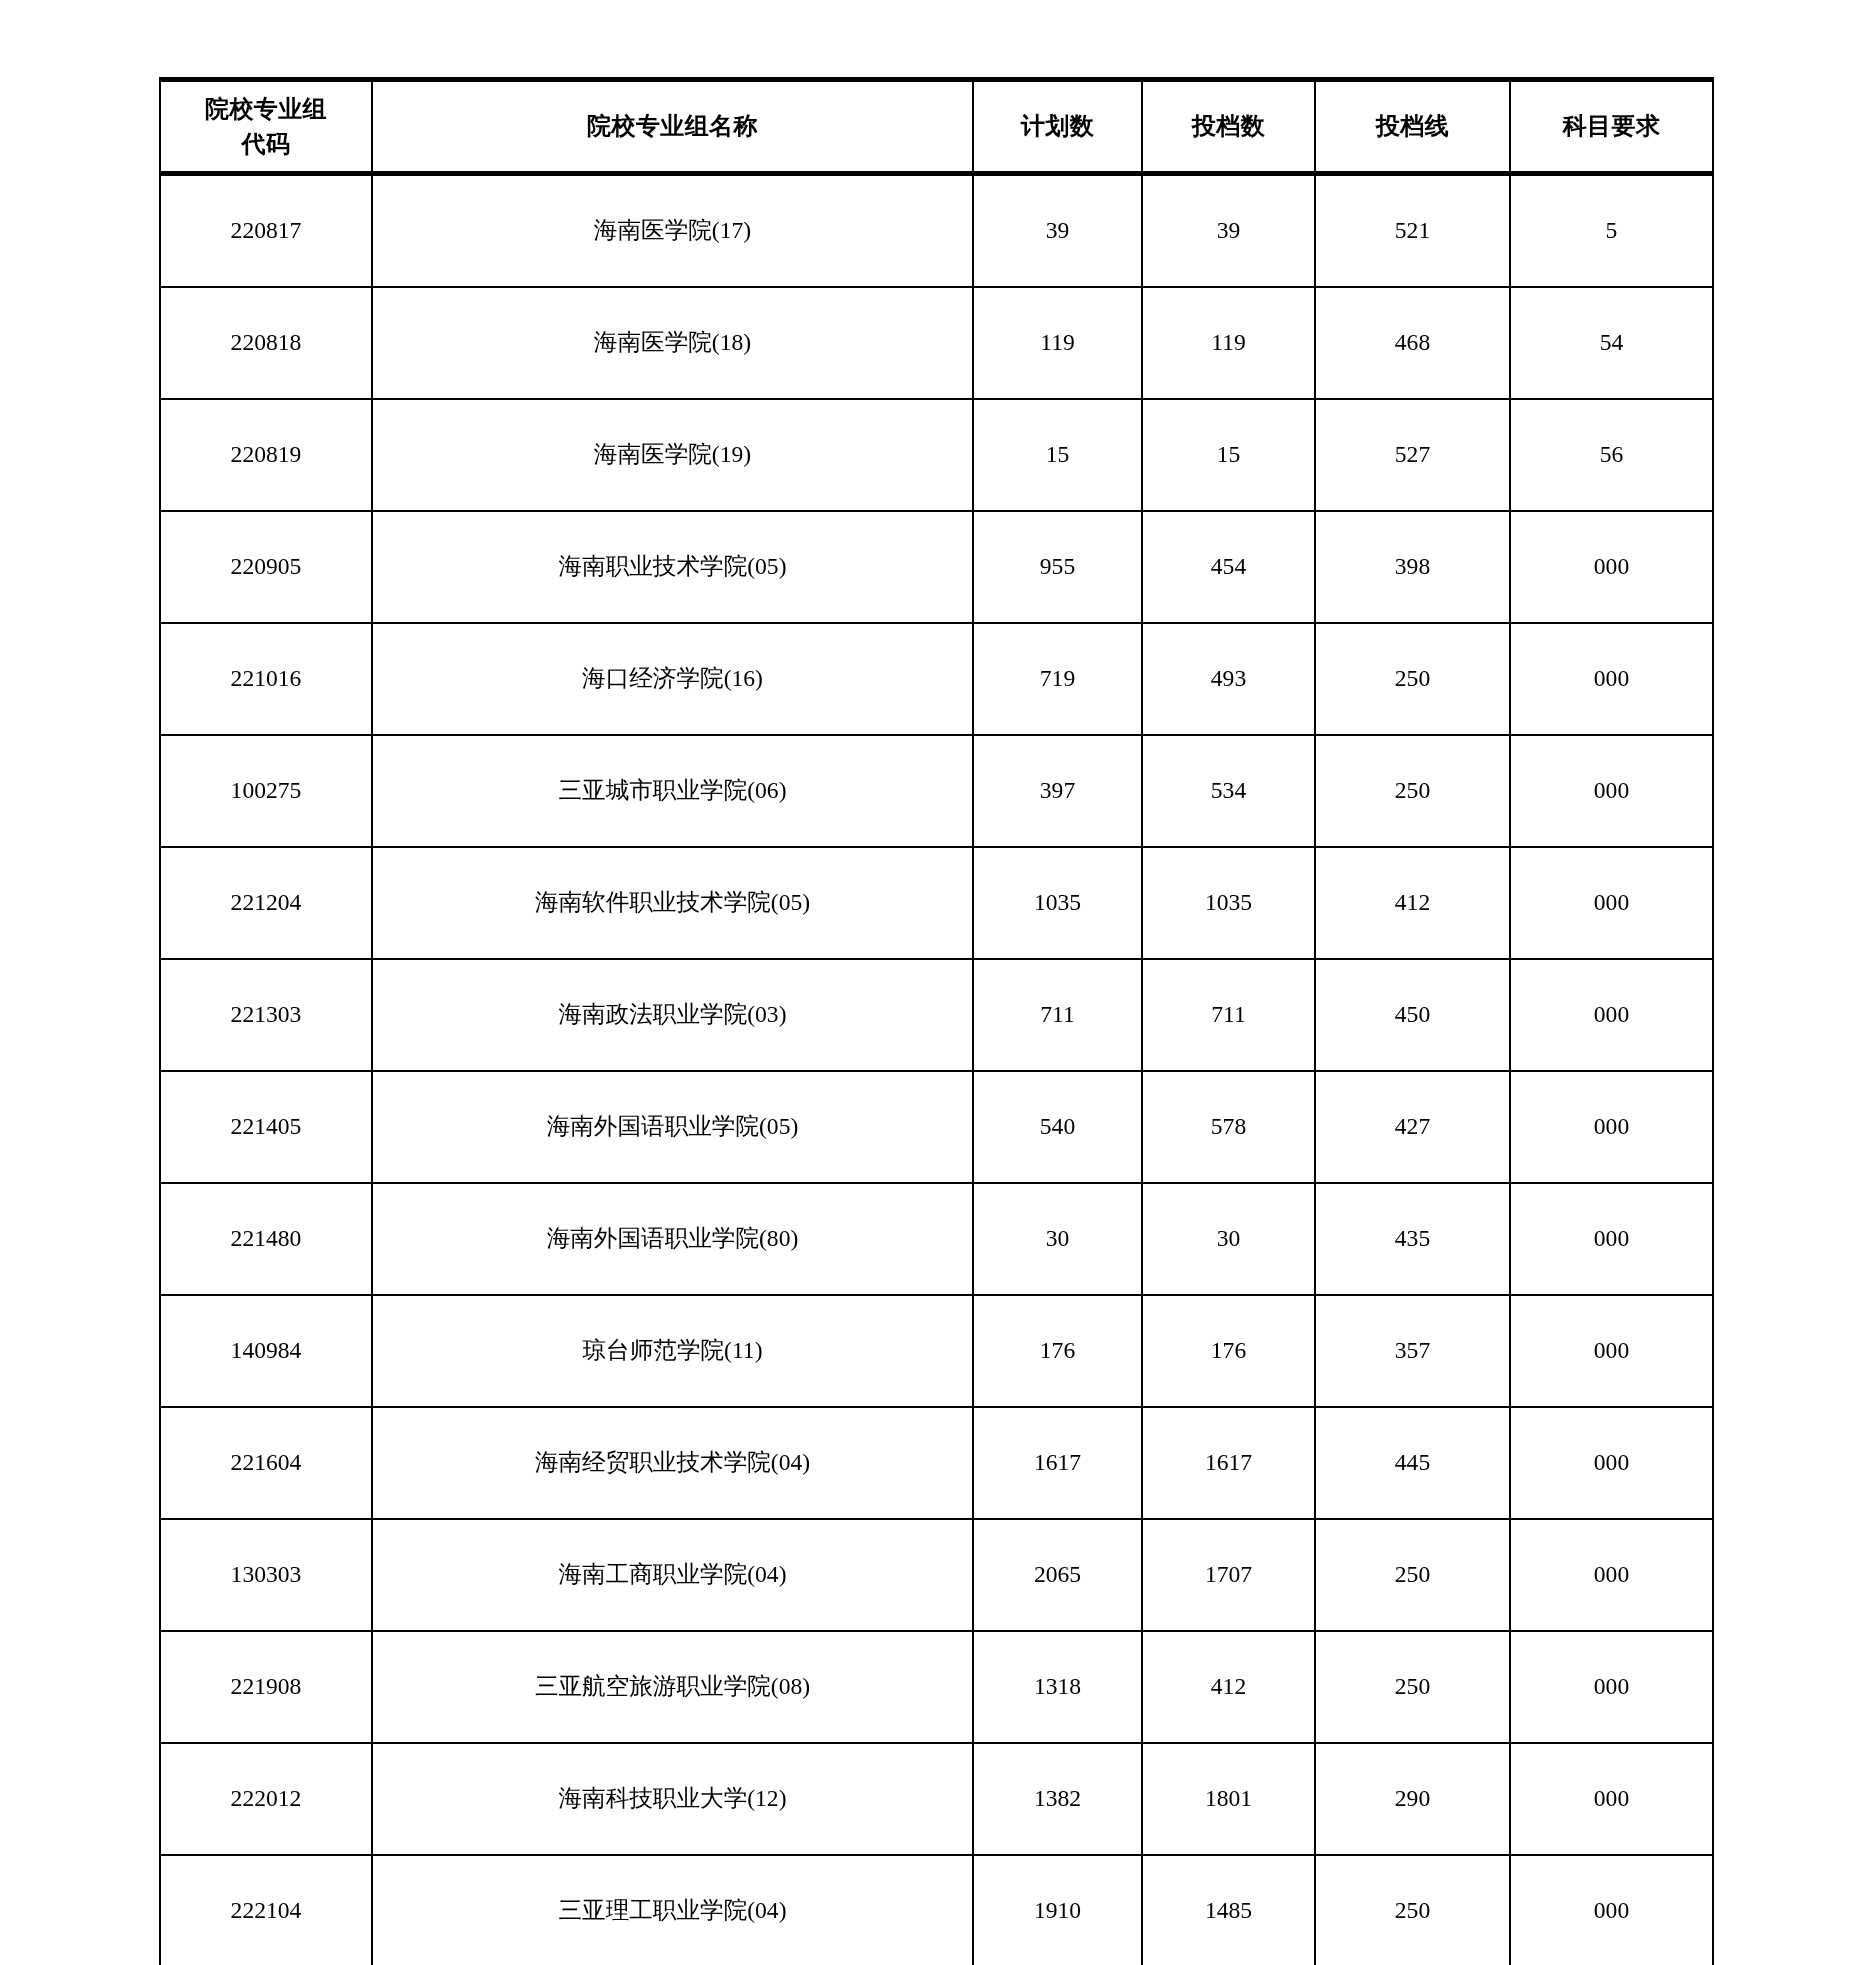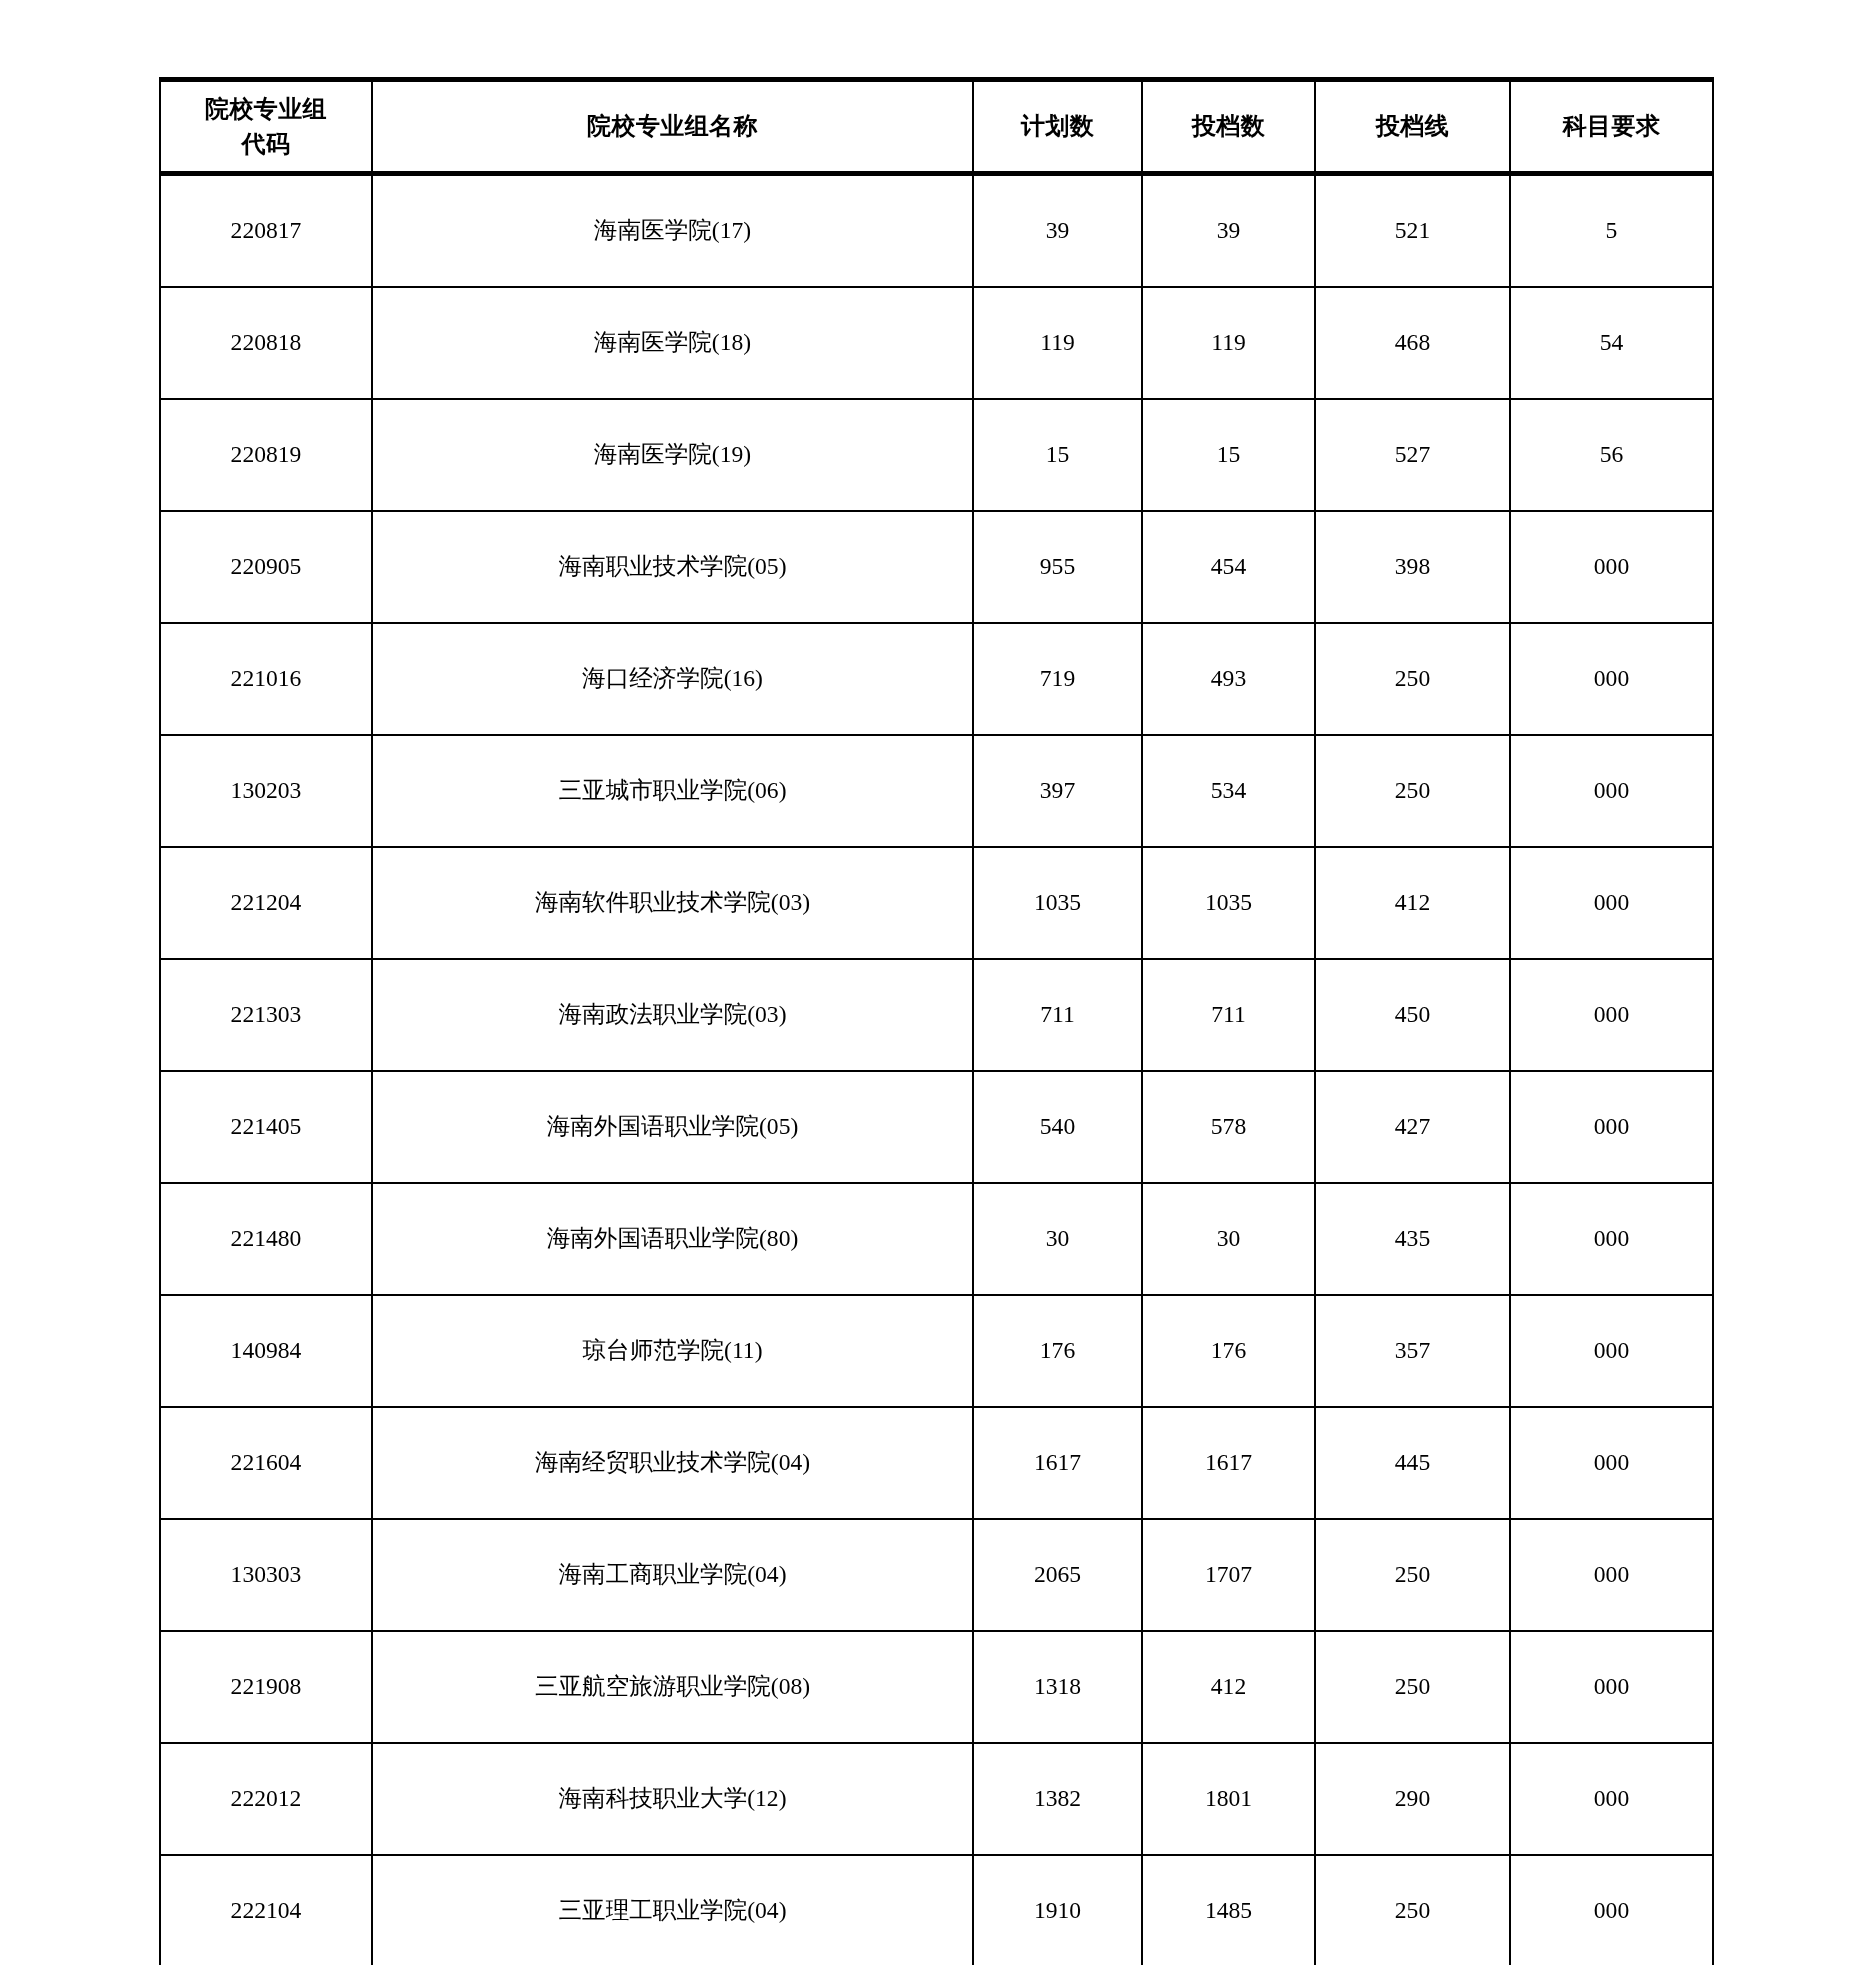--- a/index.html
+++ b/index.html
@@ -155,30 +155,30 @@
           </tr>
           <tr>
             <td>221016</td>
             <td class="cell-name">海口经济学院(16)</td>
             <td>719</td>
             <td>493</td>
             <td>250</td>
             <td>000</td>
           </tr>
           <tr>
-            <td>130203</td>
+            <td>100275</td>
             <td class="cell-name">三亚城市职业学院(06)</td>
             <td>397</td>
             <td>534</td>
             <td>250</td>
             <td>000</td>
           </tr>
           <tr>
             <td>221204</td>
-            <td class="cell-name">海南软件职业技术学院(03)</td>
+            <td class="cell-name">海南软件职业技术学院(05)</td>
             <td>1035</td>
             <td>1035</td>
             <td>412</td>
             <td>000</td>
           </tr>
           <tr>
             <td>221303</td>
             <td class="cell-name">海南政法职业学院(03)</td>
             <td>711</td>
             <td>711</td>

